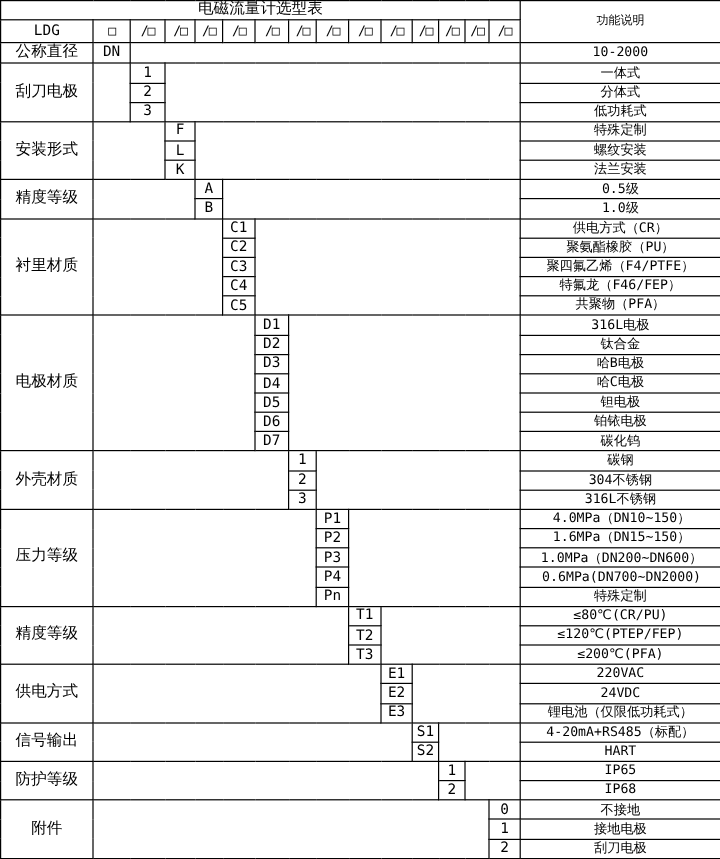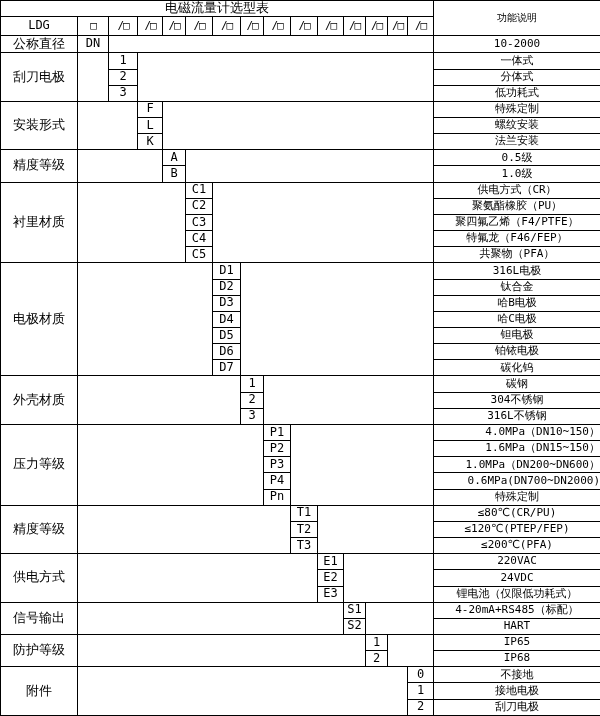--- a/index.html
+++ b/index.html
@@ -16,21 +16,21 @@
     white-space:nowrap;
   }
   tr.r-title{height:15px;}
   tr.r-ldg{height:19px;}
   .title-cell{font-size:13px;}
   .funchdr-cell{font-size:10px;text-align:center;}
   .label-cell{font-size:13px;}
   .desc-cell{font-size:11px;}
   .code-cell{font-size:12px;}
   .box-cell{font-size:11px;letter-spacing:-1px;}
-  .left{text-align:right;padding-left:2px;}
+  .left{text-align:center;padding-left:2px;}
 </style>
 </head>
 <body>
 
 <table>
   <colgroup>
     <col style="width:77px">
       <col style="width:31px">
     <col style="width:29px">
       <col style="width:25px">

